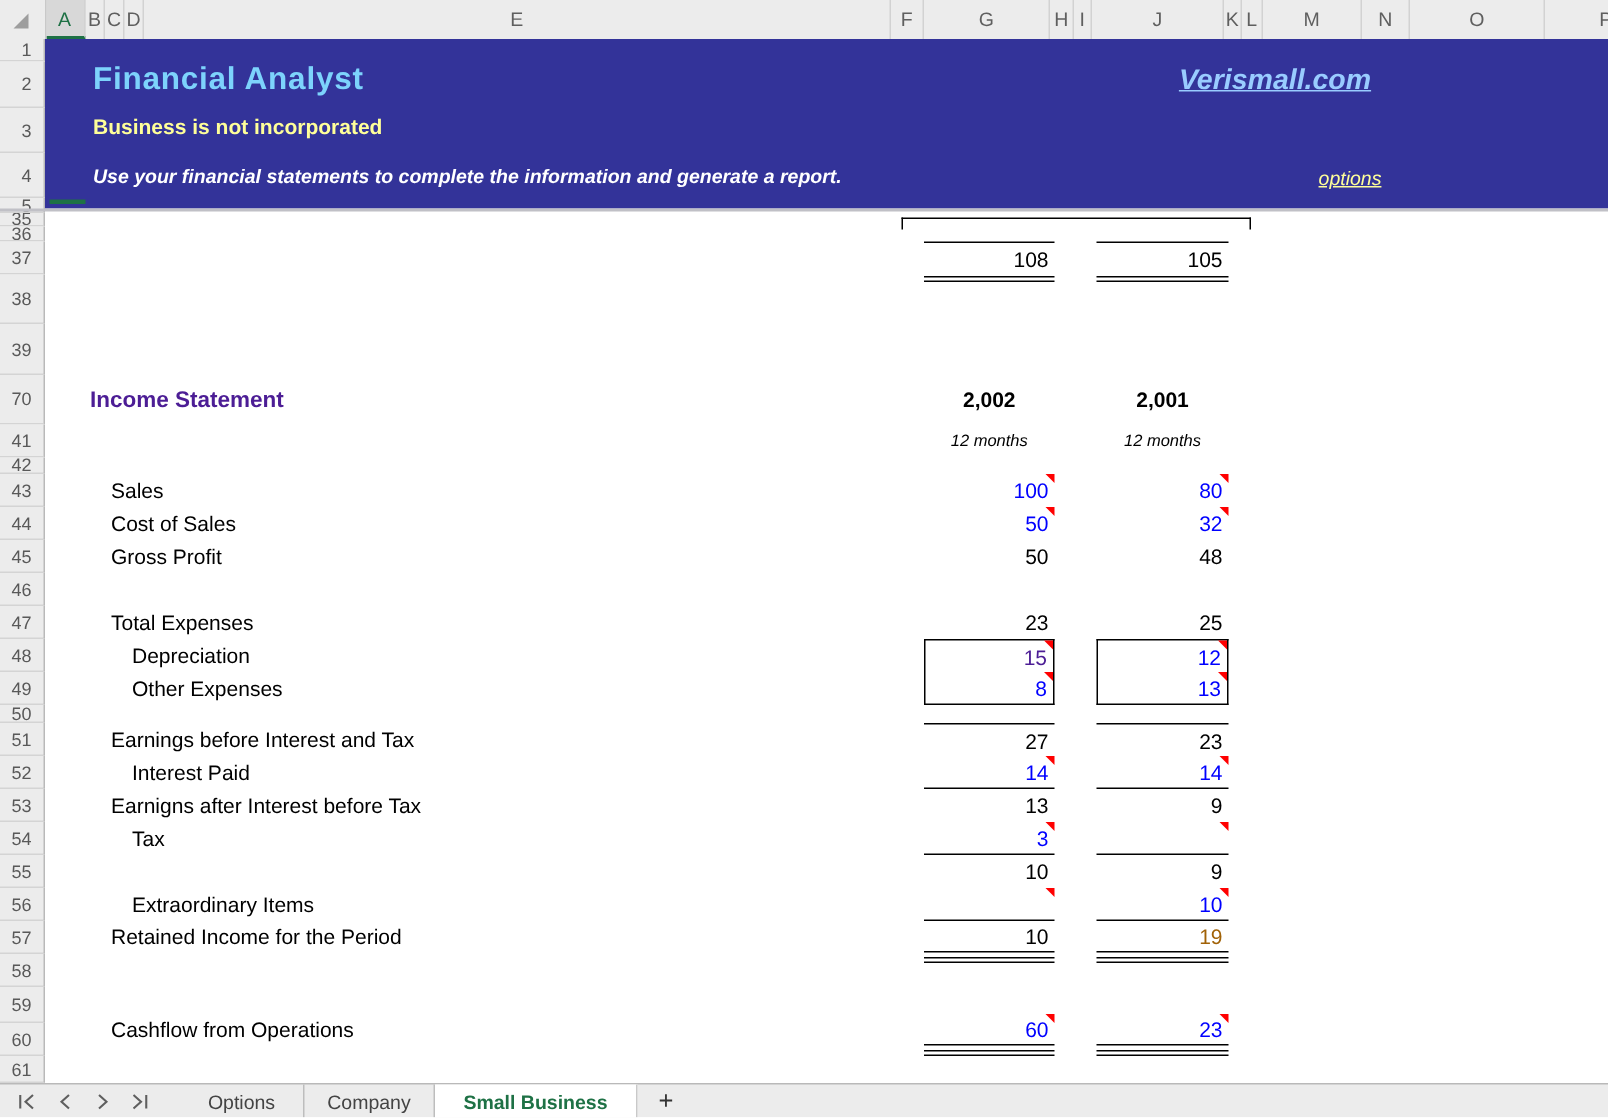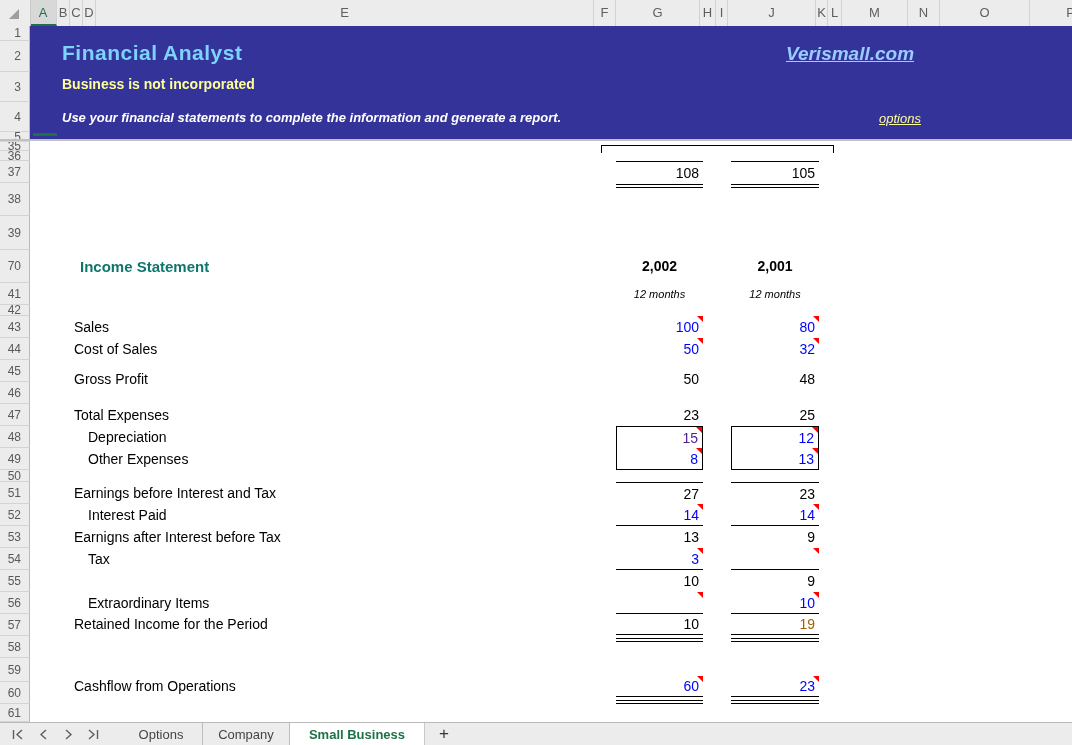--- a/index.html
+++ b/index.html
@@ -33,21 +33,21 @@
   #bracket{position:absolute;left:601px;top:145px;width:233px;height:8px;box-sizing:border-box;
            border-top:1px solid #000;border-left:1px solid #000;border-right:1px solid #000;}
   .cell{position:absolute;height:22px;box-sizing:border-box;font-size:14px;text-align:right;
         padding-right:4px;line-height:22px;}
   .cell.c1{left:616px;width:87px;}
   .cell.c2{left:731px;width:88px;}
   .dbl{position:absolute;height:4px;box-sizing:border-box;border-top:1px solid #000;border-bottom:1px solid #000;}
   .dbl.c1{left:616px;width:87px;}
   .dbl.c2{left:731px;width:88px;}
   .tri{position:absolute;top:0;right:0;width:0;height:0;border-top:6px solid #ff0000;border-left:6px solid transparent;}
-  #stmt-title{position:absolute;left:60px;top:250px;height:33px;line-height:33px;font-size:15px;font-weight:bold;color:#0f766e;margin-left:20px;}
+  #stmt-title{position:absolute;left:60px;top:250px;height:33px;line-height:33px;font-size:15px;font-weight:bold;color:#4c1d95;}
   .yearcell{position:absolute;top:250px;height:33px;line-height:33px;font-size:14px;font-weight:bold;color:#000;text-align:center;}
   .periodcell{position:absolute;top:283px;height:22px;line-height:22px;font-size:11px;font-style:italic;color:#000;text-align:center;}
   .srow{position:absolute;left:0;width:860px;}
   .srow .lbl{position:absolute;font-size:14px;color:#000;white-space:nowrap;}
   
   #tabbar{position:absolute;left:0;top:722px;width:1072px;height:23px;background:#ececec;
           border-top:1px solid #b9b9b9;box-sizing:border-box;}
   .navbtn{position:absolute;top:3px;width:18px;height:17px;display:flex;align-items:center;justify-content:center;cursor:pointer;}
   .sheettab{position:absolute;top:0;height:22px;box-sizing:border-box;font-size:13px;color:#444;
             display:flex;align-items:center;justify-content:center;cursor:pointer;border-right:1px solid #bdbdbd;}
@@ -144,21 +144,21 @@
       <div class="srow" style="top: 316px; height: 22px;">
         <span class="lbl" style="left: 74px; line-height: 22px;">Sales</span>
         <div class="cell c1" style="top: 0px; height: 22px; line-height: 22px; color: rgb(0, 0, 255);">100<div class="tri" style="border-top-color: rgb(255, 0, 0);"></div></div>
         <div class="cell c2" style="top: 0px; height: 22px; line-height: 22px; color: rgb(0, 0, 255);">80<div class="tri" style="border-top-color: rgb(255, 0, 0);"></div></div>
       </div>
       <div class="srow" style="top: 338px; height: 22px;">
         <span class="lbl" style="left: 74px; line-height: 22px;">Cost of Sales</span>
         <div class="cell c1" style="top: 0px; height: 22px; line-height: 22px; color: rgb(0, 0, 255);">50<div class="tri" style="border-top-color: rgb(255, 0, 0);"></div></div>
         <div class="cell c2" style="top: 0px; height: 22px; line-height: 22px; color: rgb(0, 0, 255);">32<div class="tri" style="border-top-color: rgb(255, 0, 0);"></div></div>
       </div>
-      <div class="srow" style="top: 368px; height: 22px;">
+      <div class="srow" style="top: 360px; height: 22px;">
         <span class="lbl" style="left: 74px; line-height: 22px;">Gross Profit</span>
         <div class="cell c1" style="top: 0px; height: 22px; line-height: 22px; color: rgb(0, 0, 0);">50</div>
         <div class="cell c2" style="top: 0px; height: 22px; line-height: 22px; color: rgb(0, 0, 0);">48</div>
       </div>
       <div class="srow" style="top: 404px; height: 22px;">
         <span class="lbl" style="left: 74px; line-height: 22px;">Total Expenses</span>
         <div class="cell c1" style="top: 0px; height: 22px; line-height: 22px; color: rgb(0, 0, 0);">23</div>
         <div class="cell c2" style="top: 0px; height: 22px; line-height: 22px; color: rgb(0, 0, 0);">25</div>
       </div>
       <div class="srow" style="top: 426px; height: 22px; text-decoration: underline;">

